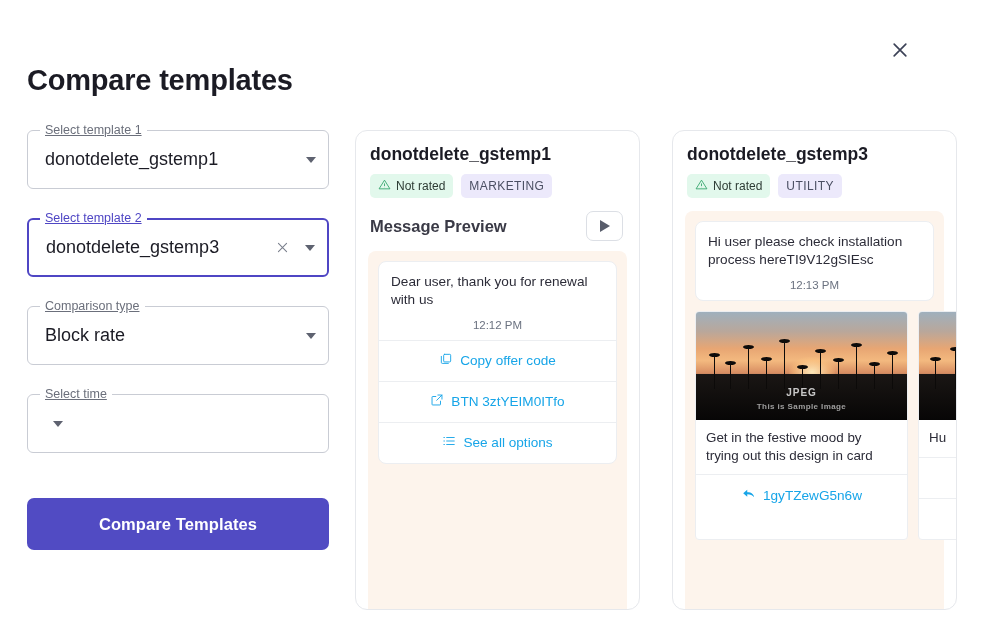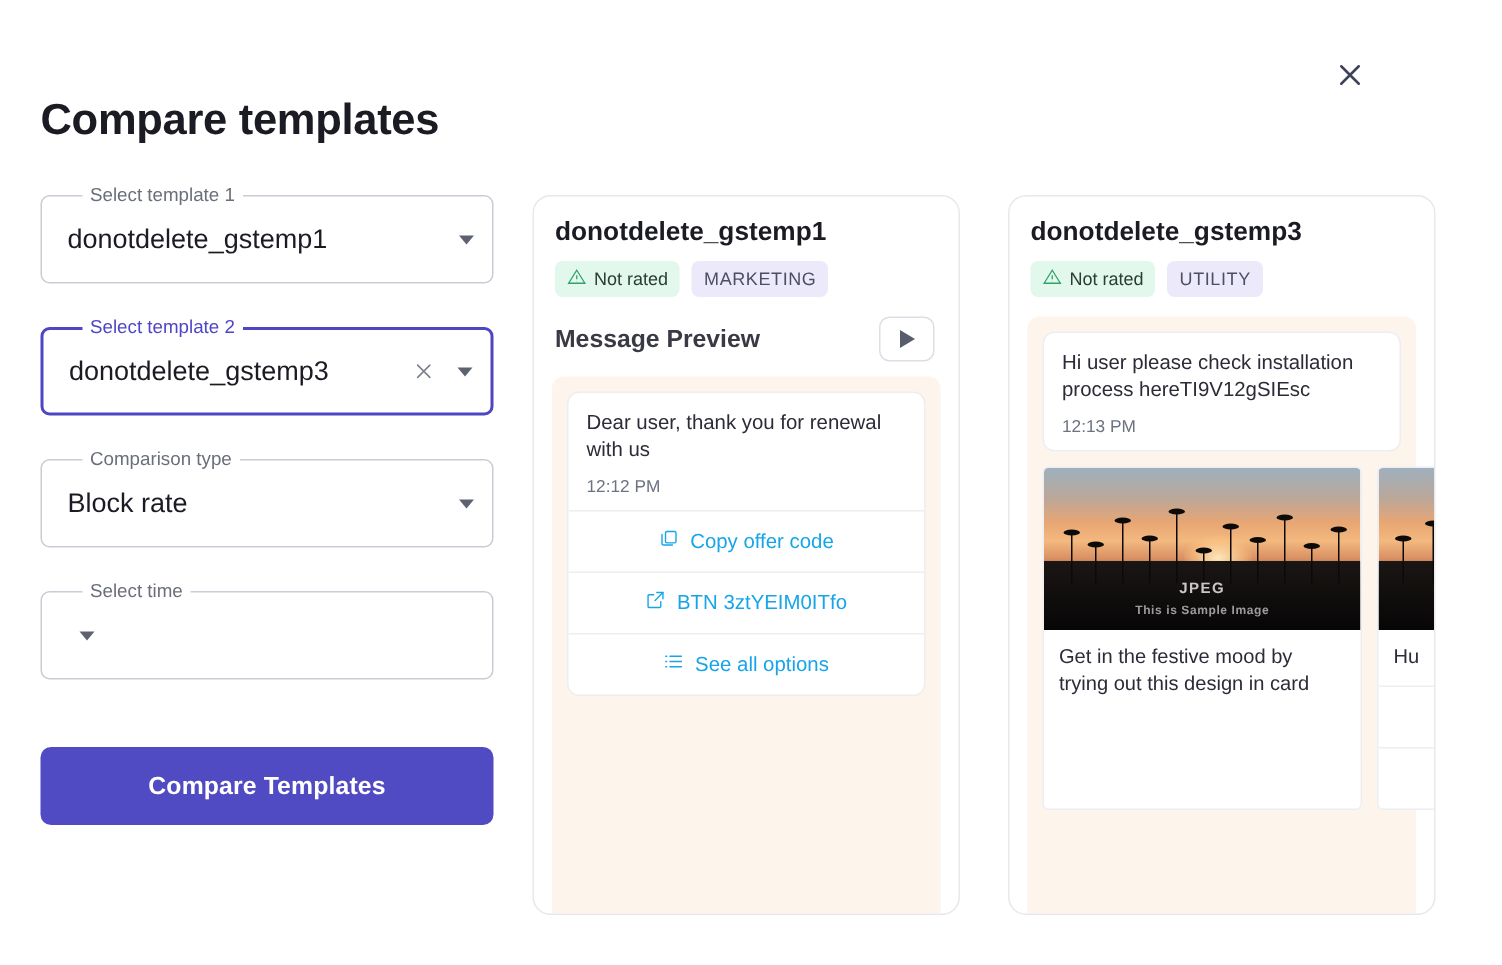--- a/index.html
+++ b/index.html
@@ -29,23 +29,24 @@
   .form-col { position: absolute; left: 27px; top: 130px; width: 302px; }
 
   .field { position: relative; margin-bottom: 29px; height: 59px; }
   .field .box {
     position: absolute; inset: 0;
     border: 1px solid #c9ccd4; border-radius: 6px; background: #fff;
     display: flex; align-items: center; padding: 0 12px 0 17px;
   }
   .field.focused .box { border: 2px solid #4f46c4; }
   .field .legend {
-    position: absolute; left: 28px; top: -8px; padding: 0 5px;
+    position: absolute; left: 13px; top: -8px; padding: 0 5px;
     background: #fff; font-size: 12.5px; color: #6b6f7b; z-index: 2;
     line-height: 16px;
+    text-decoration: underline;
   }
   .field.focused .legend { color: #4f46c4; }
   .field .value {
     flex: 1; font-size: 18px; color: #1b1b24; white-space: nowrap; overflow: hidden;
   }
   .caret {
     width: 0; height: 0; margin-left: 8px;
     border-left: 5.5px solid transparent; border-right: 5.5px solid transparent;
     border-top: 6px solid #5e6270; flex: 0 0 auto;
   }
@@ -88,21 +89,21 @@
     border-left: 10px solid #585d6b;
   }
 
   
   .chat { background: #fdf4ec; border-radius: 8px; padding: 10px; height: 100%; }
   .bubble {
     background: #fff; border: 1px solid #eceef1; border-radius: 8px; overflow: hidden;
   }
   .bubble-body { padding: 11px 12px 6px 12px; }
   .bubble-text { font-size: 13.6px; line-height: 1.35; color: #2c2c38; }
-  .bubble-time { text-align: left; font-size: 11.5px; color: #6b7280; padding: 3px 12px 9px 12px; }
+  .bubble-time { text-align: center; font-size: 11.5px; color: #6b7280; padding: 3px 12px 9px 12px; }
   .bubble-action {
     border-top: 1px solid #eceef1; height: 41px;
     display: flex; align-items: center; justify-content: center; gap: 7px;
     color: #17a5e8; font-size: 13.6px; cursor: pointer;
   }
   .bubble-action svg { width: 14px; height: 14px; stroke: #17a5e8; fill: none; stroke-width: 1.6; stroke-linecap: round; stroke-linejoin: round; }
 
   
   .carousel { display: flex; gap: 10px; }
   .ccard {
@@ -323,20 +324,28 @@
               <div class="stalk" style="left:160px;height:44px;"></div>
                 <div class="head" style="left:155px;bottom:calc(28% + 42px);"></div>
               <div class="stalk" style="left:178px;height:25px;"></div>
                 <div class="head" style="left:173px;bottom:calc(28% + 23px);"></div>
               <div class="stalk" style="left:196px;height:36px;"></div>
                 <div class="head" style="left:191px;bottom:calc(28% + 34px);"></div>
               <div class="wm1">JPEG</div>
               <div class="wm2">This is Sample Image</div>
             </div>
             <div class="ccap">Get in the festive mood by trying out this design in card</div>
+            <div class="cact reply">
+              <span>
+                <svg viewBox="0 0 24 24">
+                    <path d="M10 6 L3.5 11.5 L10 17 V13.2 C15 13.2 18.6 14.6 21 18 C20.4 13 17.2 9.8 10 9.8 Z"></path>
+                  </svg>
+              </span>
+              <span>1gyTZewG5n6w</span>
+            </div>
           </div>
 
           <div class="ccard clipped">
             <div class="cimg">
               <div class="sky"></div>
 
               <div class="ground"></div>
               <div class="stalk" style="left:16px;height:30px;"></div>
                 <div class="head" style="left:11px;bottom:calc(28% + 28px);"></div>
               <div class="stalk" style="left:36px;height:40px;"></div>

